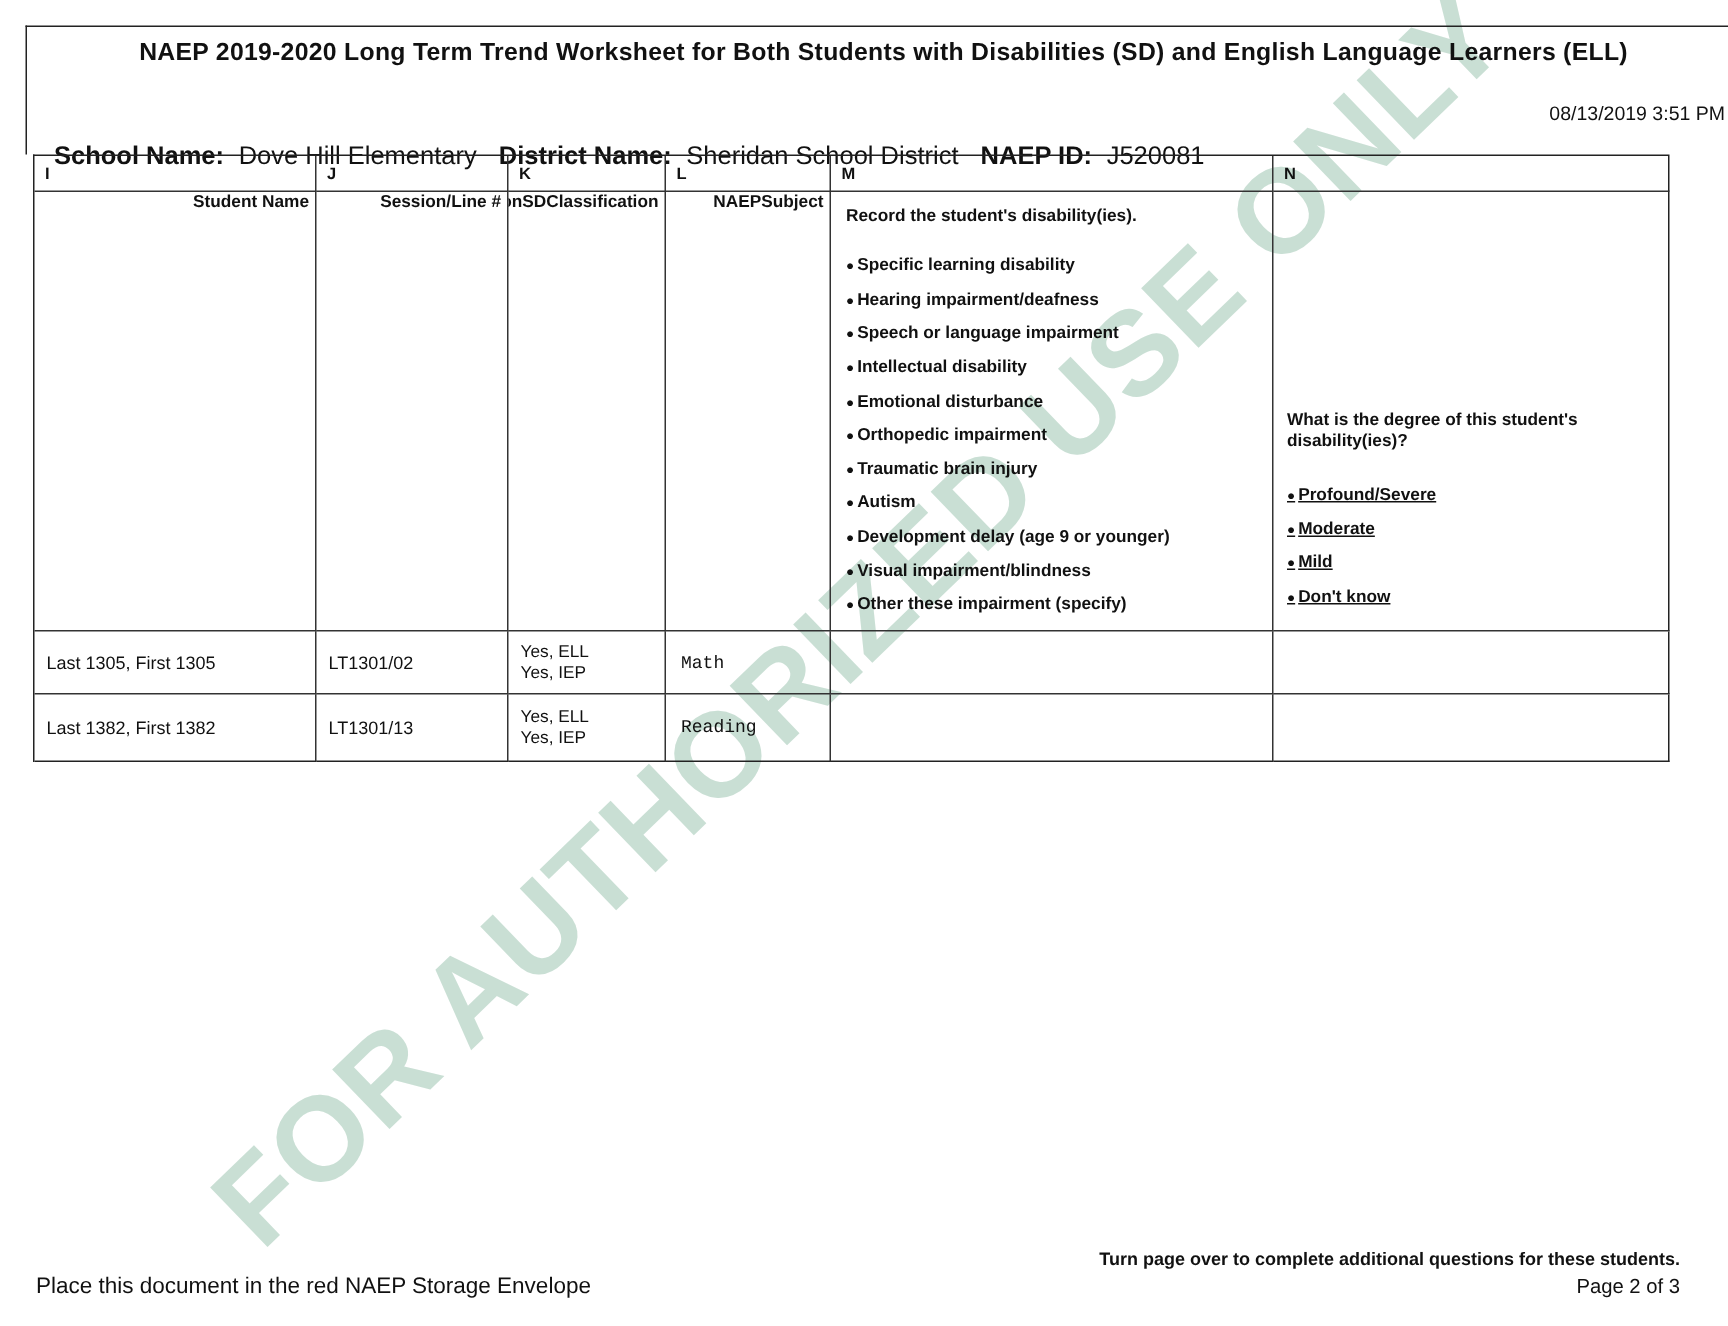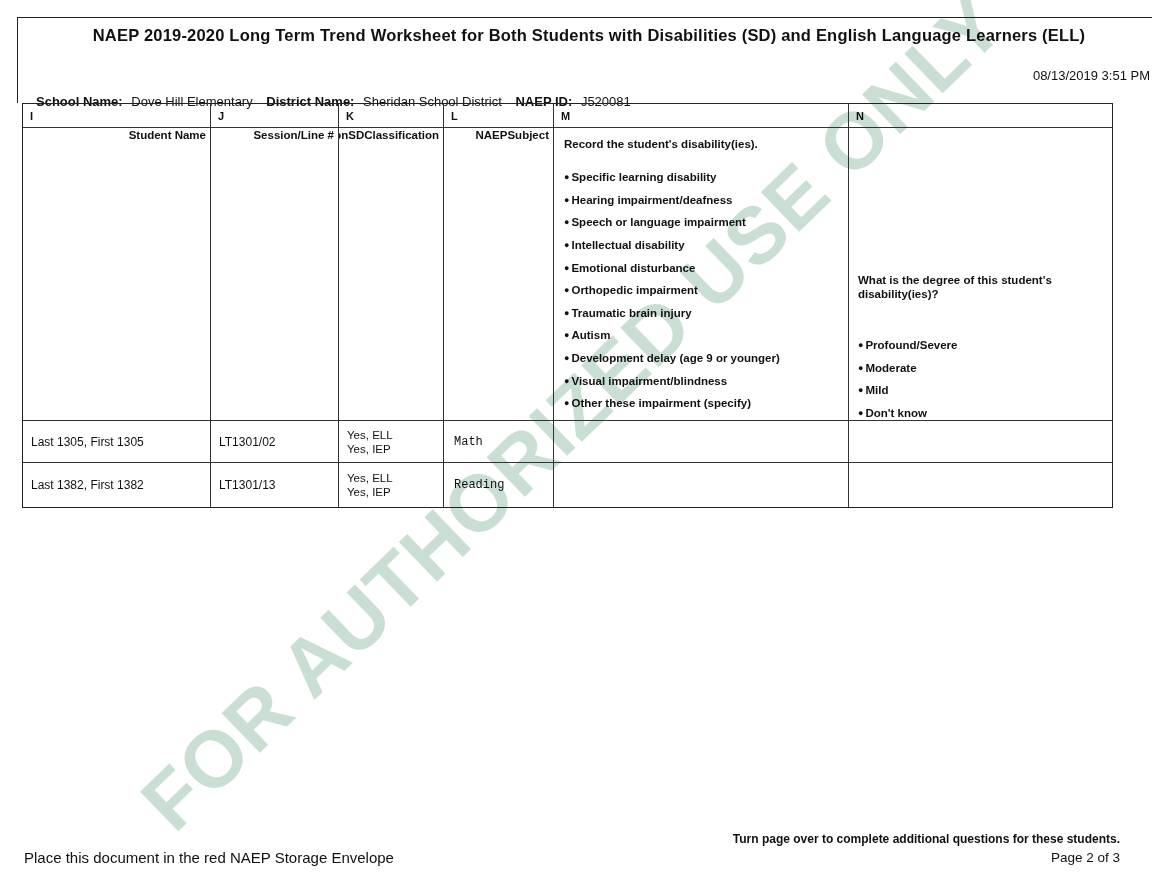--- a/index.html
+++ b/index.html
@@ -24,21 +24,21 @@
     border:1.5px solid #222; border-bottom:none;
   }
   .doc-title {
     position:absolute; left:0; right:0; top:8px; text-align:center;
     font-weight:bold; font-size:16.5px; letter-spacing:0.2px;
   }
   .timestamp {
     position:absolute; right:10px; top:50px; font-size:13px;
   }
   .school-line {
-    position:absolute; left:18px; top:76px; font-size:13px;
+    position:absolute; left:18px; top:76px; font-size:17px;
   }
   .school-line .lbl { font-weight:bold; }
   .school-line .val { font-weight:normal; margin-right:10px; }
   .school-line .lbl { margin-right:5px; }
   
   .wtable {
     position:absolute; left:22px; top:103px;
     display:grid;
     grid-template-columns:188px 128px 105px 110px 295px 264px;
     grid-template-rows:24px 293px 42px 45px;
@@ -63,21 +63,21 @@
   .hdr-m { padding:9px 6px 4px 10px; font-size:11.5px; }
   .hdr-m .m-title { font-weight:bold; line-height:14px; }
   .m-bullets { margin-top:15px; }
   .bullet {
     height:22.6px; display:flex; align-items:center;
     font-weight:bold; font-size:11.5px; white-space:nowrap;
   }
   .bullet::before { content:"\25CF"; font-size:9px; margin-right:2px; }
   .hdr-n { padding:146px 8px 0 9px; font-size:11.5px; }
   .hdr-n .n-title { font-weight:bold; line-height:13.5px; max-width:200px; }
-  .n-bullets { margin-top:33px; }
+  .n-bullets { margin-top:18px;text-decoration:underline; }
   .data-cell {
     display:flex; flex-direction:column; justify-content:center;
     padding-left:8px; font-size:12px; line-height:14px;
   }
   .data-cell.pl10 { padding-left:10px;font-family:Liberation Mono, monospace; }
   .data-cell .two-line { font-size:11.5px; line-height:14px; }
   
   .turn-note {
     position:absolute; right:32px; top:832px; font-weight:bold; font-size:12px;
   }

